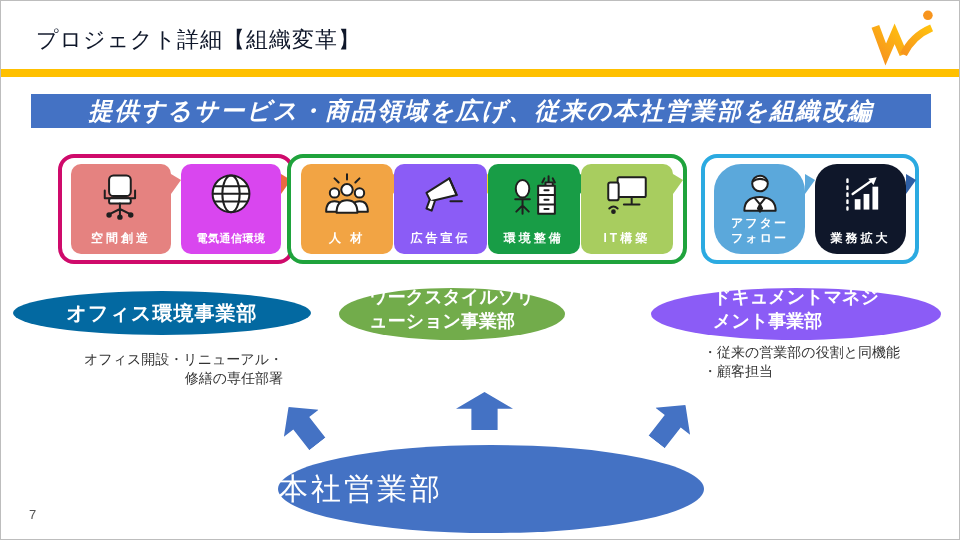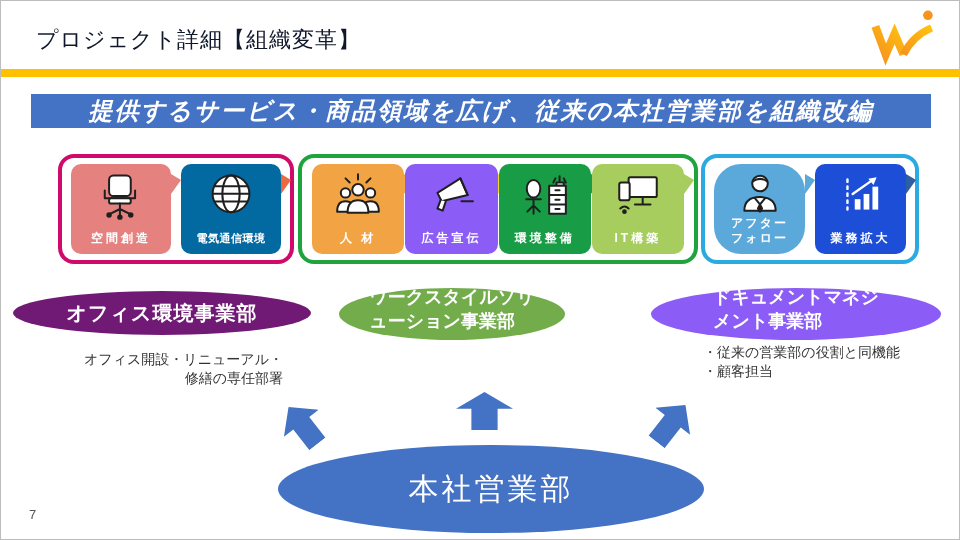--- a/index.html
+++ b/index.html
@@ -14,21 +14,21 @@
 
   
   .banner { position:absolute; left:30px; top:93px; width:900px; height:34px;
             display:flex; align-items:center; justify-content:center; }
   .banner span { color:#fff; font-weight:700; font-size:24px; letter-spacing:2px; white-space:nowrap; }
 
   
   .group { position:absolute; top:153px; height:110px; border:4px solid; border-radius:16px;
            display:flex; gap:10px; padding:6px 9px; background:#fff; }
   .g1 { left:57px;  width:236px; }
-  .g2 { left:297px; width:400px; gap:1px; padding:6px 10px; }
+  .g2 { left:286px; width:400px; gap:1px; padding:6px 10px; }
   .g3 { left:700px; width:218px; }
   .tile { position:relative; flex:1; border-radius:10px; display:flex; flex-direction:column;
           align-items:center; justify-content:flex-end; padding-bottom:8px; }
   .tile::after { content:""; position:absolute; right:-10px; top:10px; width:0; height:0;
                  border-style:solid; border-width:6px 0 14px 10px;
                  border-color:transparent transparent transparent var(--c); }
   .ticon { position:absolute; top:6px; left:0; right:0; display:flex; justify-content:center; }
   .tlabel { color:#fff; font-weight:700; font-size:12px; letter-spacing:3px; line-height:15px;
             text-align:center; white-space:pre-line; }
   .tlabel.tight { font-size:11px; letter-spacing:0.5px; }
@@ -48,21 +48,21 @@
   .n2 { left:340px; top:342px; }
   .n3 { left:702px; top:342px; }
 
   
   .arrow { position:absolute;
            clip-path:polygon(50% 0,100% 44%,73% 44%,73% 100%,27% 100%,27% 44%,0 44%); }
   .a-left  { left:280px; top:401px; width:44px; height:47px; transform:rotate(-38deg); }
   .a-mid   { left:455px; top:391px; width:57px; height:38px; }
   .a-right { left:648px; top:399px; width:44px; height:47px; transform:rotate(38deg); }
   .hq { position:absolute; left:277px; top:444px; width:426px; height:88px; border-radius:50%;
-        display:flex; align-items:center; justify-content:center; }
+        display:flex; align-items:center; justify-content:flex-start; }
   .hq span { color:#fff; font-size:30px; letter-spacing:3px; font-weight:500; }
 
   .page-num { position:absolute; left:28px; top:506px; font-size:13px; color:#555; }
 
   svg.ic { display:block; }
   svg.ic * { vector-effect:non-scaling-stroke; }
 </style>
 </head>
 <body>
 
@@ -98,21 +98,21 @@
           <path d="M9 19v7h28v-7" fill="none"></path>
           <rect x="13" y="26" width="20" height="5" rx="2" fill="#fff"></rect>
           <path d="M23 31v5 M23 36l-10 5 M23 36l10 5 M23 36v7"></path>
           <circle cx="13" cy="41.5" r="1.6" fill="#1f1f1f"></circle>
             <circle cx="33" cy="41.5" r="1.6" fill="#1f1f1f"></circle>
             <circle cx="23" cy="43.5" r="1.6" fill="#1f1f1f"></circle>
         </svg>
       </span>
       <span class="tlabel">空間創造</span>
     </div>
-    <div class="tile" style="background: #0369a1; --c: #EB6A42;">
+    <div class="tile" style="background: #d946ef; --c: #EB6A42;">
       <span class="ticon">
         <svg class="ic" width="52" height="52" viewBox="0 0 48 48" fill="none" stroke="#1f1f1f" stroke-width="2">
           <circle cx="24" cy="22" r="17" fill="#fff"></circle>
           <ellipse cx="24" cy="22" rx="8" ry="17"></ellipse>
           <path d="M8.5 15h31 M7 22h34 M8.5 29h31"></path>
         </svg>
       </span>
       <span class="tlabel tight">電気通信環境</span>
     </div>
   </div>
@@ -178,36 +178,36 @@
           <circle cx="24" cy="13" r="7.5" fill="#fff"></circle>
           <path d="M17 11q7-5 14 0"></path>
           <path d="M9 39Q9 26 24 26q15 0 15 13z" fill="#fff"></path>
           <path d="M19 27l5 6 5-6"></path>
           <path d="M24 33l-2 4 2 3 2-3z" fill="#1f1f1f"></path>
         </svg>
       </span>
       <span class="tlabel two">アフター
 フォロー</span>
     </div>
-    <div class="tile" style="background: #1d4ed8; --c: #2E5FA5;">
+    <div class="tile" style="background: #0f172a; border-radius: 22px; --c: #2E5FA5;">
       <span class="ticon">
         <svg class="ic" width="50" height="50" viewBox="0 0 48 48" fill="none" stroke="#fff" stroke-width="2.4" stroke-linejoin="round" stroke-linecap="round">
           <path d="M11 9v29" stroke-dasharray="2.5 4.5"></path>
           <rect x="18" y="28" width="5.5" height="10" fill="#fff" stroke="none"></rect>
           <rect x="26.5" y="23" width="5.5" height="15" fill="#fff" stroke="none"></rect>
           <rect x="35" y="16" width="5.5" height="22" fill="#fff" stroke="none"></rect>
           <path d="M16 23 L36 9"></path>
           <path d="M39 7 L31 8.5 L36 14.5 Z" fill="#fff" stroke="none"></path>
         </svg>
       </span>
       <span class="tlabel">業務拡大</span>
     </div>
   </div>
 
-  <div class="ell e1" style="background: #701a75; align-items: center; --c: #C9006A;">
+  <div class="ell e1" style="background: #0369a1; align-items: center; --c: #C9006A;">
     <span class="ell-t">オフィス環境事業部</span>
   </div>
   <div class="notes n1">
     <div>オフィス開設・リニューアル・</div>
     <div>修繕の専任部署</div>
   </div>
 
   <div class="ell e2" style="background: rgb(114, 172, 75); --c: #72AC4B;">
     <span class="ell-t">ワークスタイルソリ
 ューション事業部</span>

